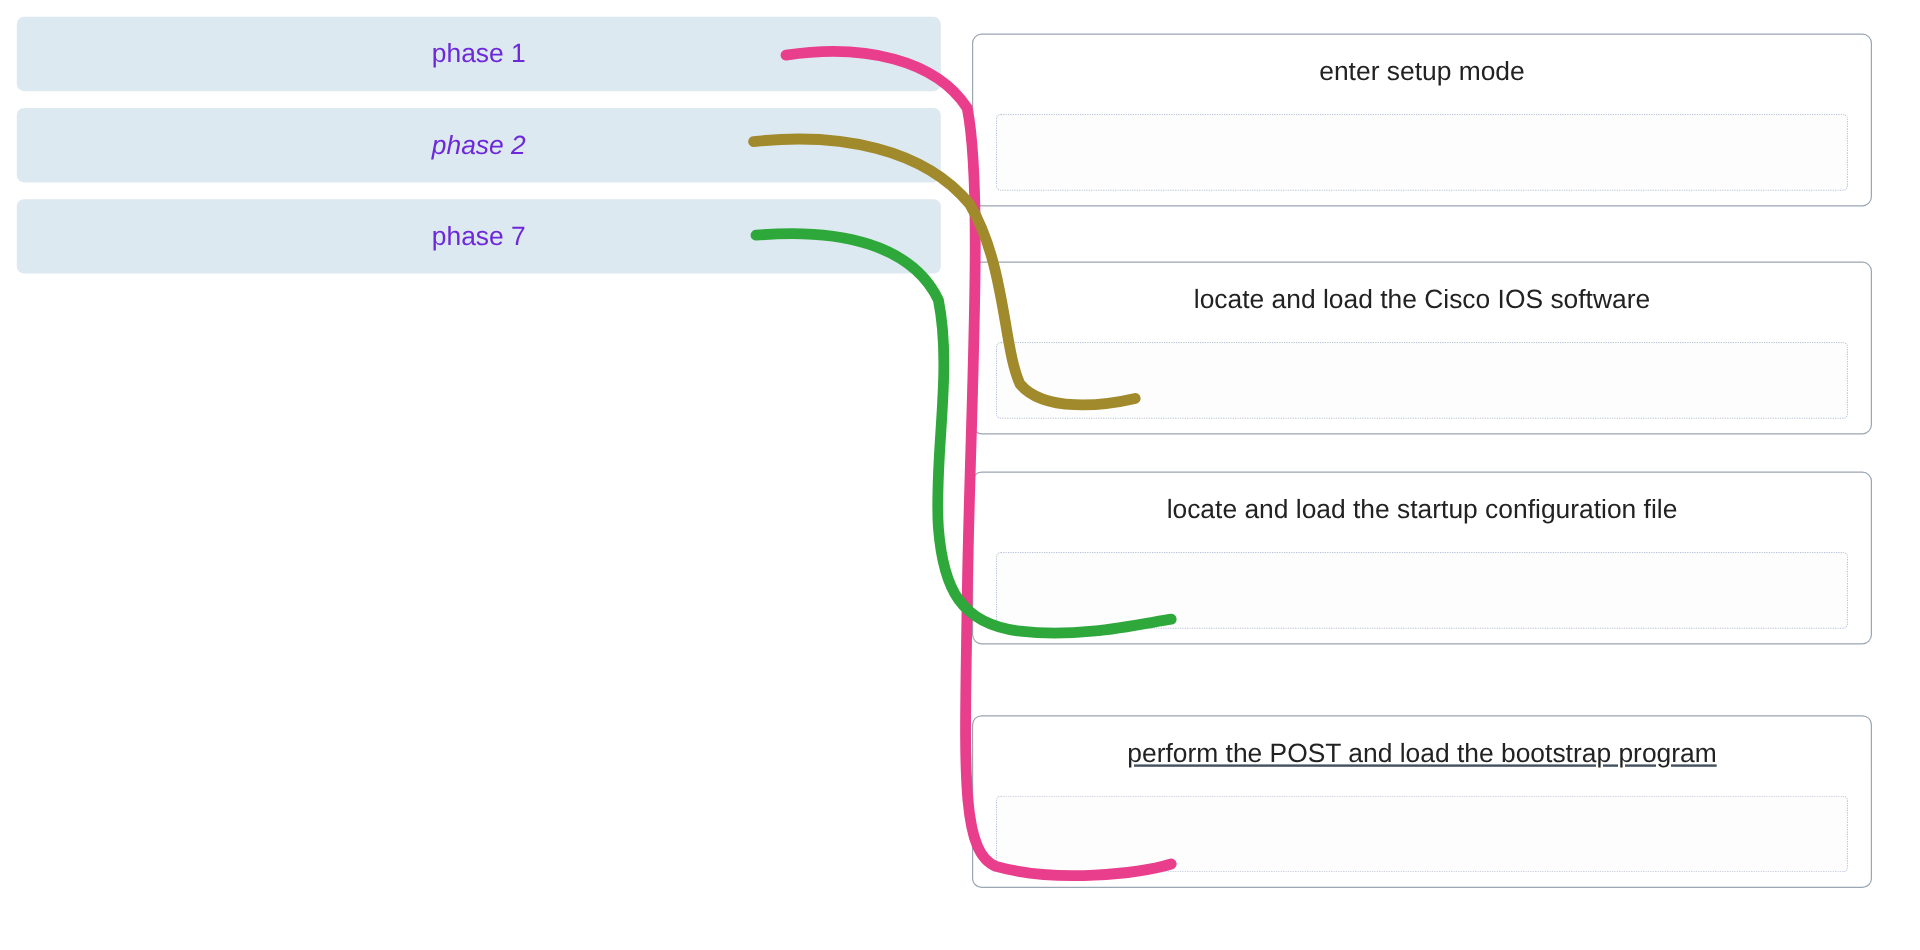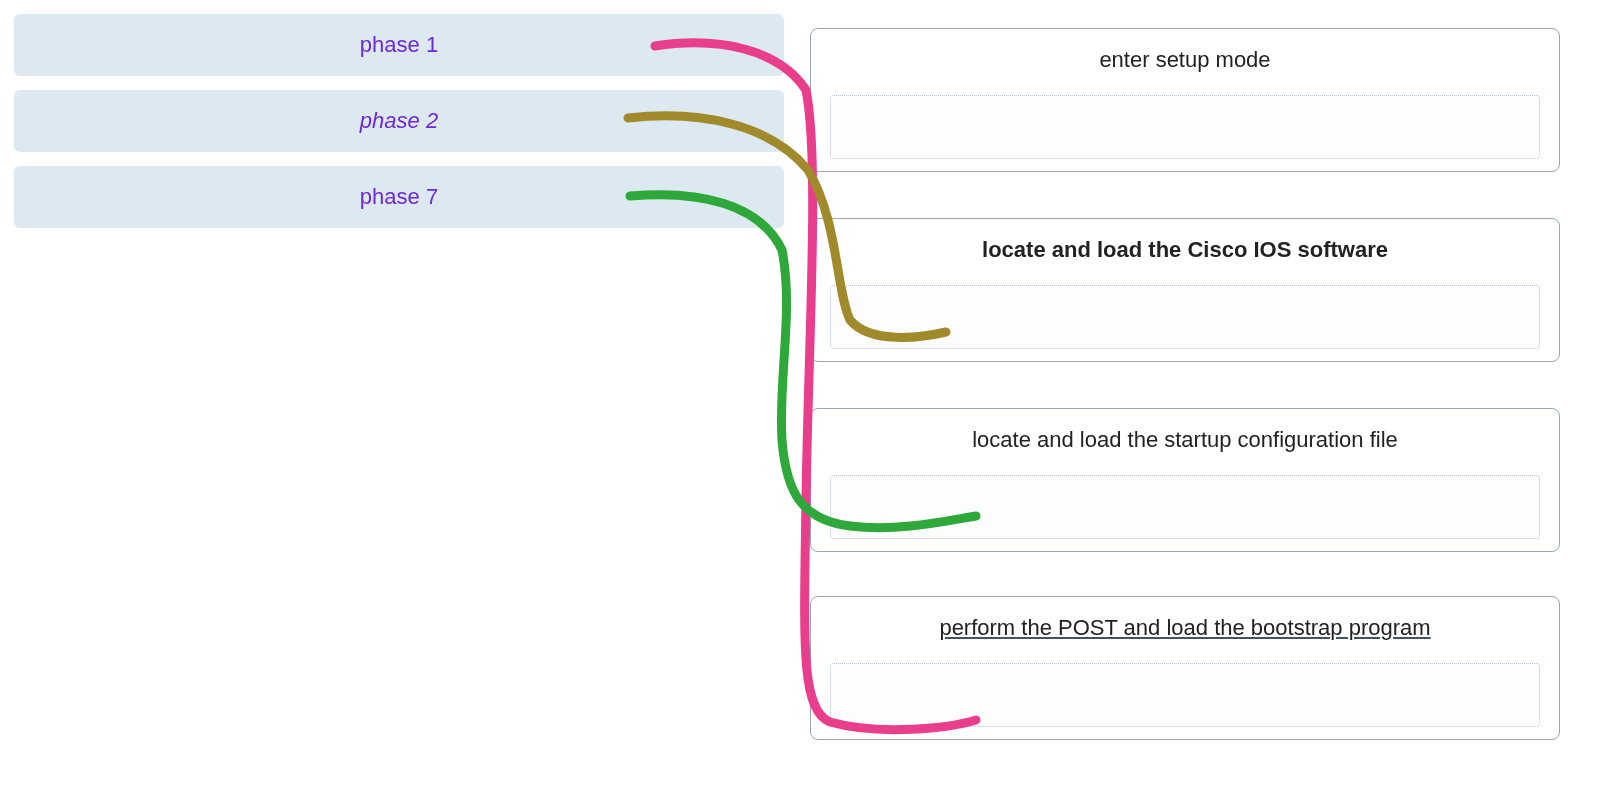--- a/index.html
+++ b/index.html
@@ -69,26 +69,26 @@
 </div>
 <div class="phase-box" style="left:14px; top:166px;">
   <span>phase 7</span>
 </div>
 
 <div class="answer-box" style="left:810px; top:12px;">
   <div class="answer-label">enter setup mode</div>
   <div class="drop-slot"></div>
 </div>
 
-<div class="answer-box" style="left:810px; top:202px;font-weight:bold;">
+<div class="answer-box" style="left:810px; top:202px;">
   <div class="answer-label">locate and load the Cisco IOS software</div>
   <div class="drop-slot"></div>
 </div>
 
-<div class="answer-box" style="left:810px; top:392px;">
+<div class="answer-box" style="left:810px; top:377px;">
   <div class="answer-label">locate and load the startup configuration file</div>
   <div class="drop-slot"></div>
 </div>
 
 <div class="answer-box" style="left:810px; top:580px;text-decoration:underline;">
   <div class="answer-label">perform the POST and load the bootstrap program</div>
   <div class="drop-slot"></div>
 </div>
 
 <svg class="connectors" viewBox="0 0 1600 792">

